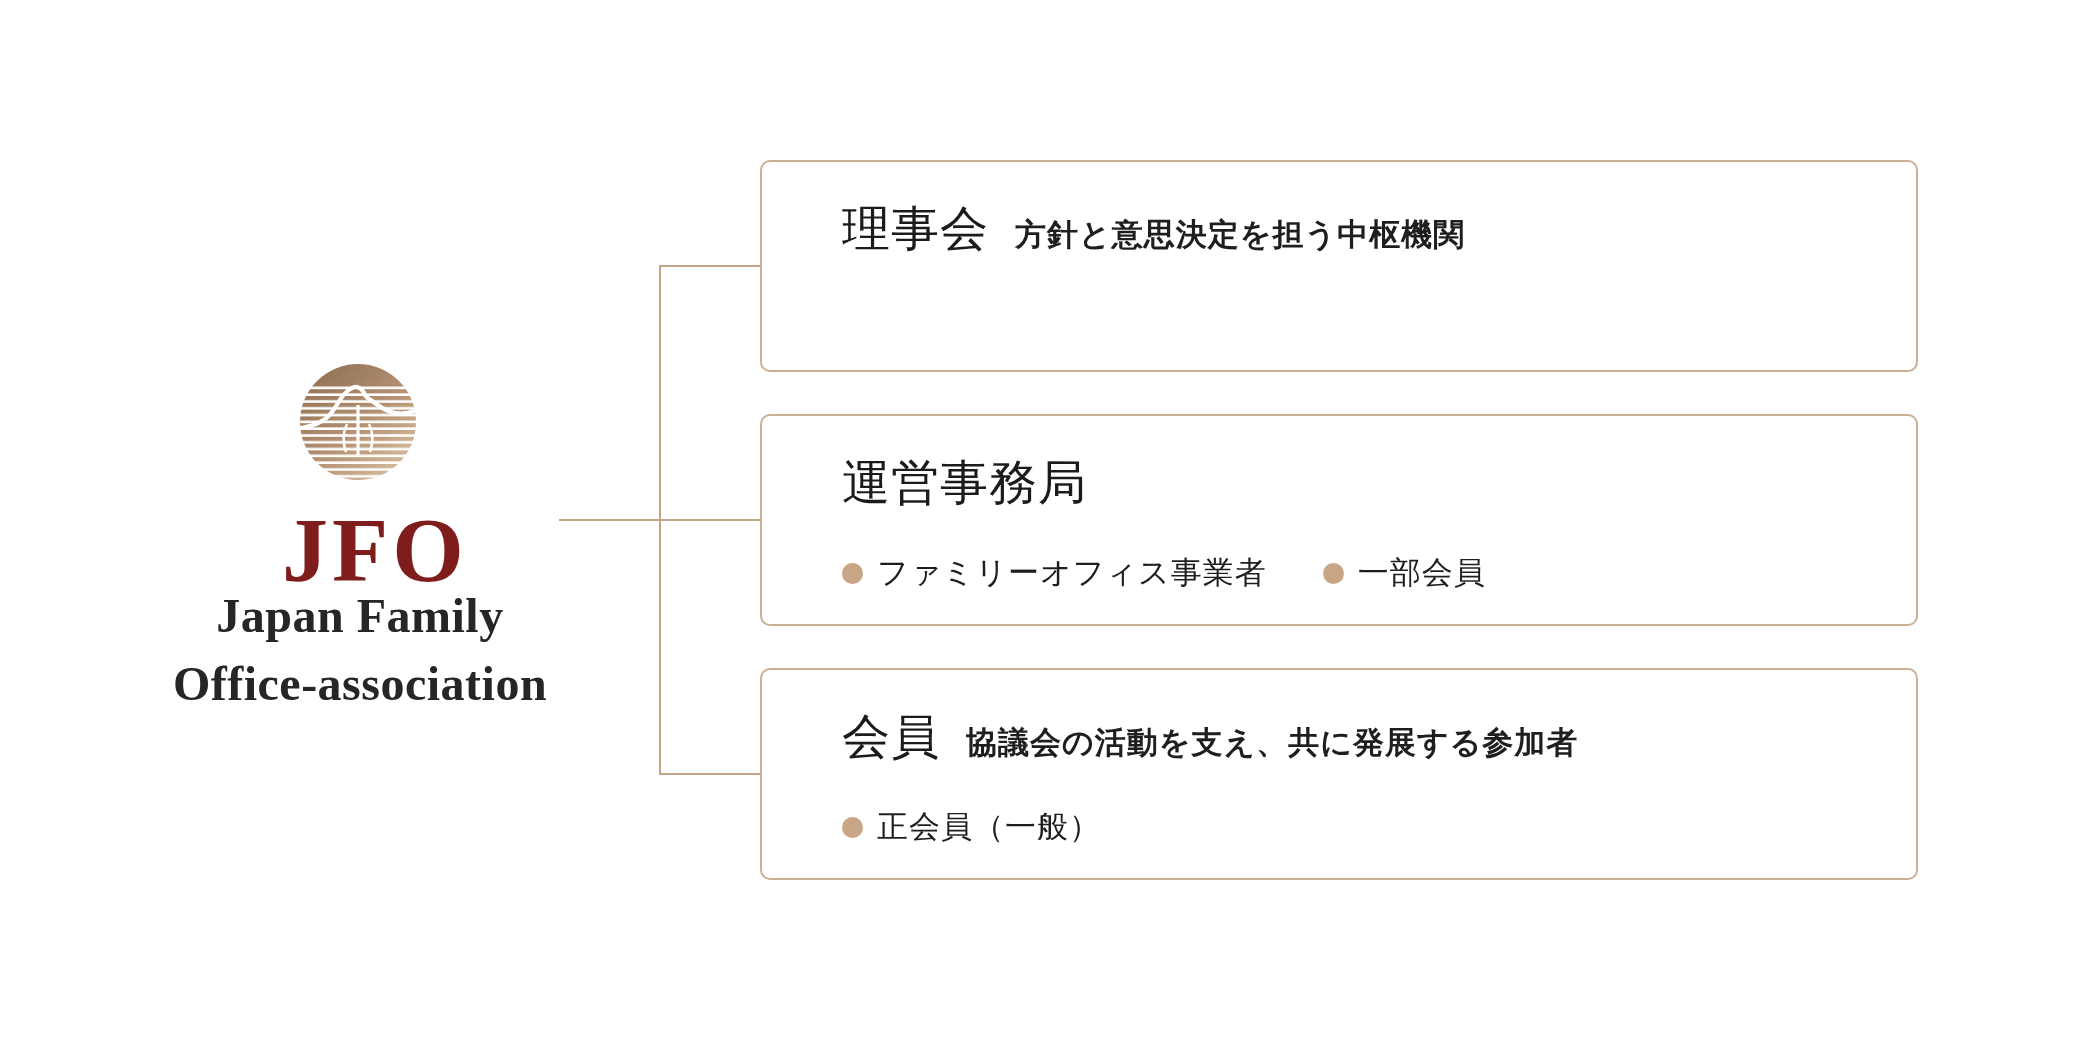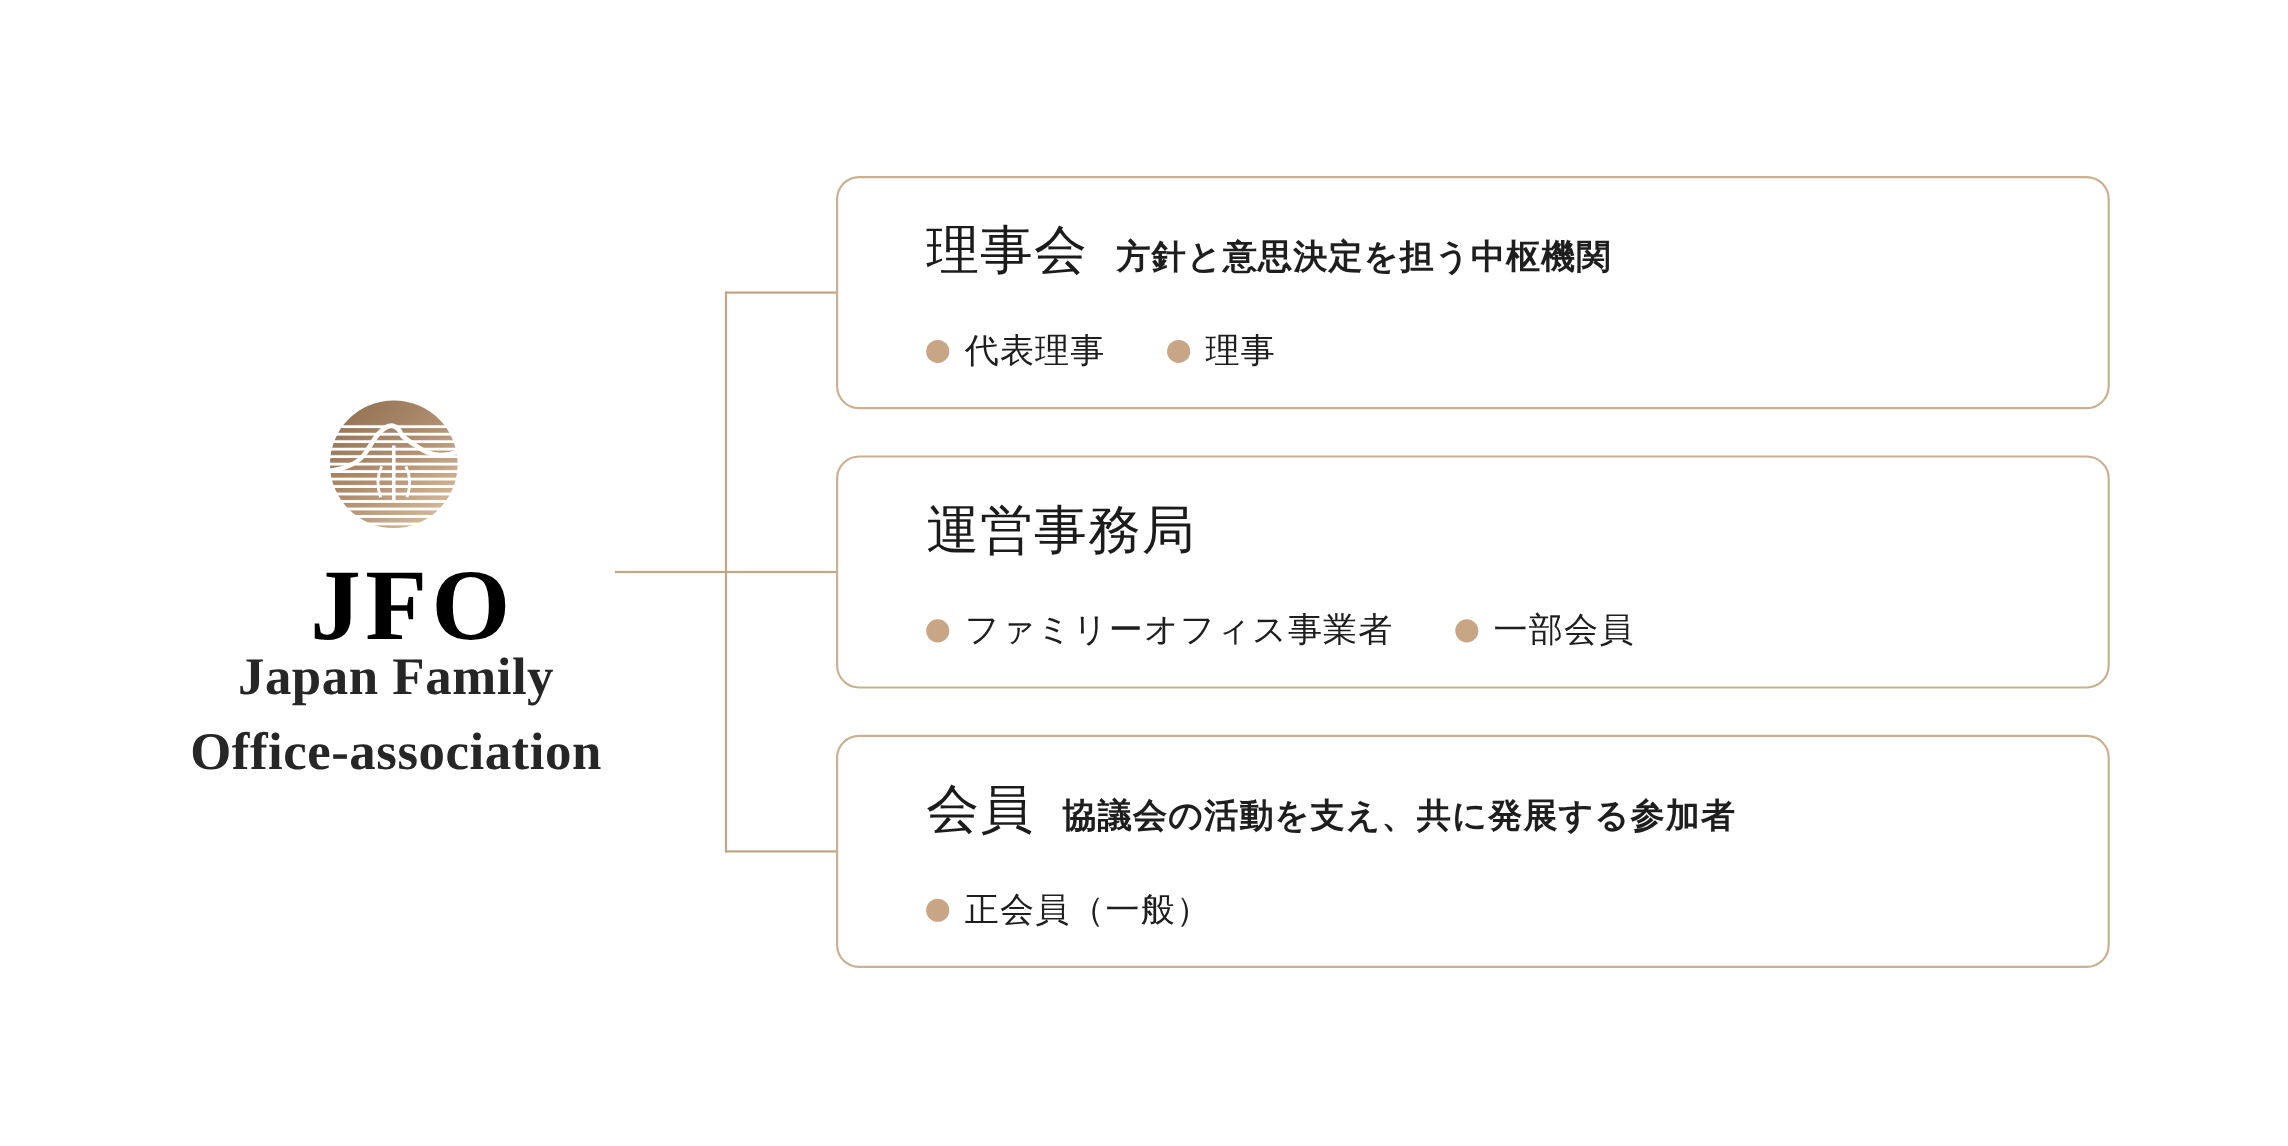--- a/index.html
+++ b/index.html
@@ -4,36 +4,36 @@
 <style>
   html,body{margin:0;padding:0;background:#ffffff;}
   .canvas{
     position:relative;width:2080px;height:1042px;background:#ffffff;overflow:hidden;
     font-family:"Liberation Serif","DejaVu Serif",serif;color:#1e1e1e;
   }
   
   .logo-mark{position:absolute;left:298px;top:362px;width:120px;height:120px;}
   .logo-acronym{
     position:absolute;left:125px;top:504px;width:500px;text-align:center;
-    font-size:92px;font-weight:700;letter-spacing:4px;line-height:1.0;color:#000000;
+    font-size:92px;font-weight:700;letter-spacing:4px;line-height:1.0;color:#7f1d1d;
   }
   .logo-name{
     position:absolute;left:105px;top:592px;width:510px;text-align:center;
     font-size:48px;font-weight:600;letter-spacing:0.5px;line-height:48px;color:#262626;
   }
   
   .connector{position:absolute;background:#C2A585;}
   .conn-root{left:559px;top:519px;width:203px;height:2px;}
   .conn-trunk{left:659px;top:265px;width:2px;height:510px;}
   .conn-branch-top{left:659px;top:265px;width:103px;height:2px;}
   .conn-branch-bottom{left:659px;top:773px;width:103px;height:2px;}
   
   .node-card{
     position:absolute;left:760px;width:1158px;height:212px;box-sizing:border-box;
-    background:#ffffff;border:2px solid #CBB091;border-radius:21px;
+    background:#ffffff;border:2px solid #CBB091;border-radius:10px;
   }
   .node-card.n1{top:160px;}
   .node-card.n2{top:414px;padding-left:14px;}
   .node-card.n3{top:668px;}
   .node-head{position:absolute;left:80px;top:38px;display:flex;align-items:baseline;gap:26px;white-space:nowrap;}
   .node-title{margin:0;font-size:48px;font-weight:500;letter-spacing:1px;line-height:1.2;color:#1b1b1b;}
   .node-desc{margin:0;font-size:31px;font-weight:700;letter-spacing:1px;color:#1e1e1e;}
   .node-members{
     position:absolute;left:80px;top:136px;display:flex;gap:56px;
     list-style:none;margin:0;padding:0;white-space:nowrap;
@@ -77,30 +77,20 @@
   <div class="connector conn-root"></div>
   <div class="connector conn-trunk"></div>
   <div class="connector conn-branch-top"></div>
   <div class="connector conn-branch-bottom"></div>
 
   <section class="node-card n1">
     <div class="node-head">
       <h2 class="node-title">理事会</h2>
       <p class="node-desc">方針と意思決定を担う中枢機関</p>
     </div>
-    <ul class="node-members">
-      <li class="member">
-        <span class="dot"></span>
-        <span class="member-label">代表理事</span>
-      </li>
-      <li class="member">
-        <span class="dot"></span>
-        <span class="member-label">理事</span>
-      </li>
-    </ul>
   </section>
 
   <section class="node-card n2">
     <div class="node-head">
       <h2 class="node-title">運営事務局</h2>
     </div>
     <ul class="node-members">
       <li class="member">
         <span class="dot"></span>
         <span class="member-label">ファミリーオフィス事業者</span>

